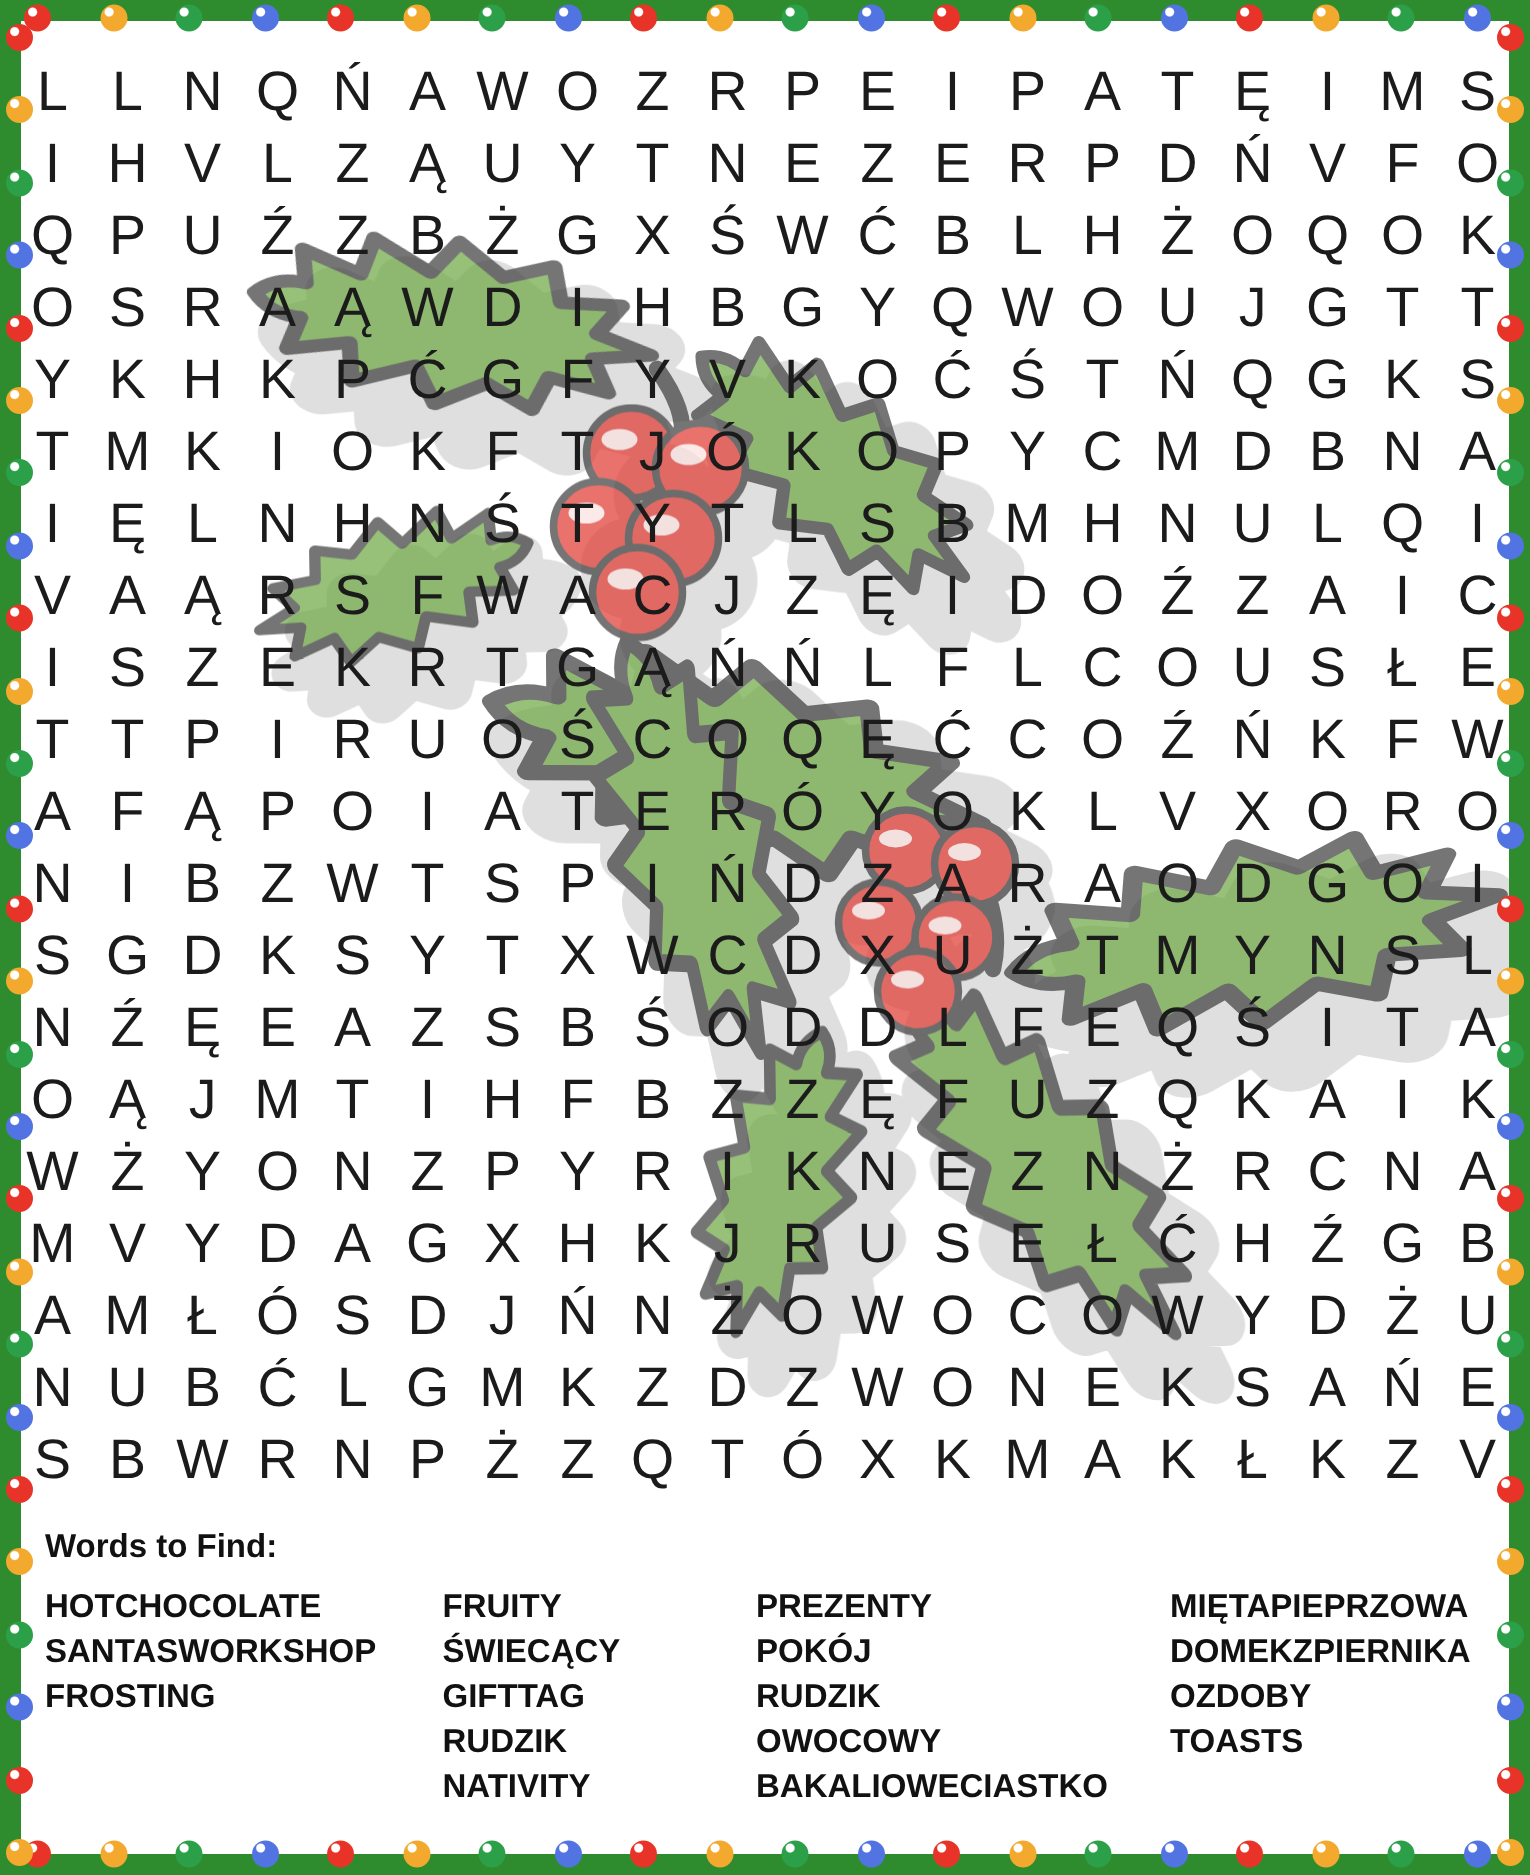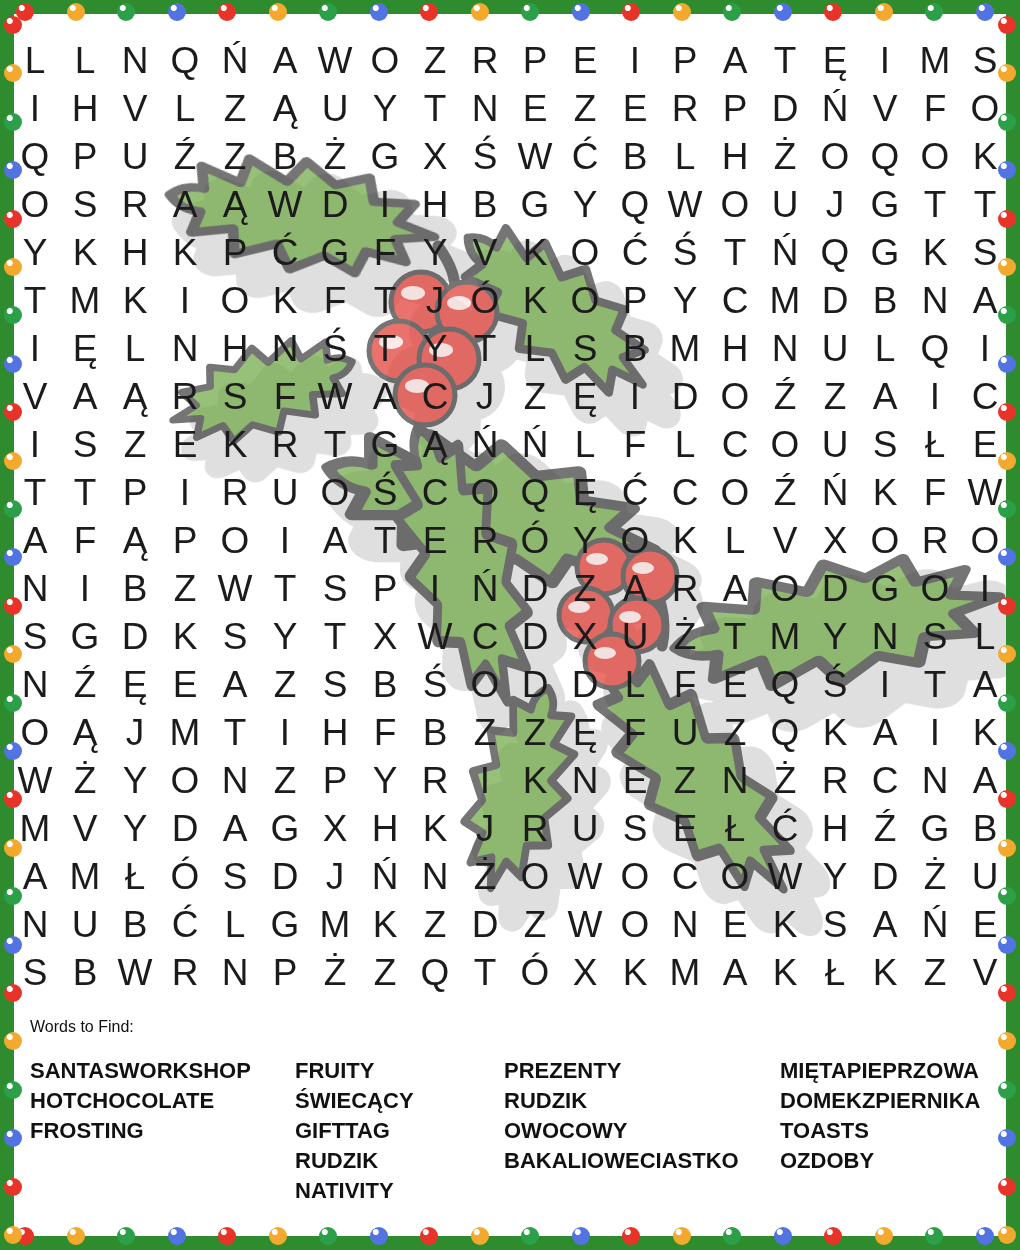--- a/index.html
+++ b/index.html
@@ -30,21 +30,21 @@
     z-index:2;
   }
   .cell{
     display:flex;align-items:center;justify-content:center;
     font-size:37px;line-height:1;color:var(--letter-color);
     user-select:none;
   }
   
   #words-heading{
     position:absolute;left:30px;top:1018px;z-index:2;
-    font-size:16px;font-weight:400;color:var(--text-color);
+    font-size:22px;font-weight:700;color:var(--text-color);
   }
   #word-list .word-col{position:absolute;top:1056px;z-index:2}
   .word-col:nth-child(1){left:30px}
   .word-col:nth-child(2){left:295px}
   .word-col:nth-child(3){left:504px}
   .word-col:nth-child(4){left:780px}
   .word{
     font-size:22px;font-weight:700;line-height:30px;
     color:var(--text-color);white-space:nowrap;
   }
@@ -518,42 +518,43 @@
     <span class="cell">K</span>
     <span class="cell">Ł</span>
     <span class="cell">K</span>
     <span class="cell">Z</span>
     <span class="cell">V</span>
   </div>
 
 <div id="words-heading">Words to Find:</div>
 <div id="word-list">
     <div class="word-col">
+      <div class="word">HOTCHOCOLATE</div>
       <div class="word">SANTASWORKSHOP</div>
-      <div class="word">HOTCHOCOLATE</div>
       <div class="word">FROSTING</div>
     </div>
     <div class="word-col">
       <div class="word">FRUITY</div>
       <div class="word">ŚWIECĄCY</div>
       <div class="word">GIFTTAG</div>
       <div class="word">RUDZIK</div>
       <div class="word">NATIVITY</div>
     </div>
     <div class="word-col">
       <div class="word">PREZENTY</div>
+      <div class="word">POKÓJ</div>
       <div class="word">RUDZIK</div>
       <div class="word">OWOCOWY</div>
       <div class="word">BAKALIOWECIASTKO</div>
     </div>
     <div class="word-col">
       <div class="word">MIĘTAPIEPRZOWA</div>
       <div class="word">DOMEKZPIERNIKA</div>
+      <div class="word">OZDOBY</div>
       <div class="word">TOASTS</div>
-      <div class="word">OZDOBY</div>
     </div>
   </div>
 
 <div id="lights">
     <div class="bulb" style="left: 16px; top: 3px; width: 18px; height: 18px; background: radial-gradient(circle at 32% 28%, rgb(255, 255, 255) 0px, rgb(255, 255, 255) 2.6px, rgb(232, 52, 40) 3.4px);"></div>
     <div class="bulb" style="left: 66.5px; top: 3px; width: 18px; height: 18px; background: radial-gradient(circle at 32% 28%, rgb(255, 255, 255) 0px, rgb(255, 255, 255) 2.6px, rgb(242, 169, 45) 3.4px);"></div>
     <div class="bulb" style="left: 117px; top: 3px; width: 18px; height: 18px; background: radial-gradient(circle at 32% 28%, rgb(255, 255, 255) 0px, rgb(255, 255, 255) 2.6px, rgb(44, 160, 73) 3.4px);"></div>
     <div class="bulb" style="left: 167.5px; top: 3px; width: 18px; height: 18px; background: radial-gradient(circle at 32% 28%, rgb(255, 255, 255) 0px, rgb(255, 255, 255) 2.6px, rgb(82, 116, 226) 3.4px);"></div>
     <div class="bulb" style="left: 218px; top: 3px; width: 18px; height: 18px; background: radial-gradient(circle at 32% 28%, rgb(255, 255, 255) 0px, rgb(255, 255, 255) 2.6px, rgb(232, 52, 40) 3.4px);"></div>
     <div class="bulb" style="left: 268.5px; top: 3px; width: 18px; height: 18px; background: radial-gradient(circle at 32% 28%, rgb(255, 255, 255) 0px, rgb(255, 255, 255) 2.6px, rgb(242, 169, 45) 3.4px);"></div>

